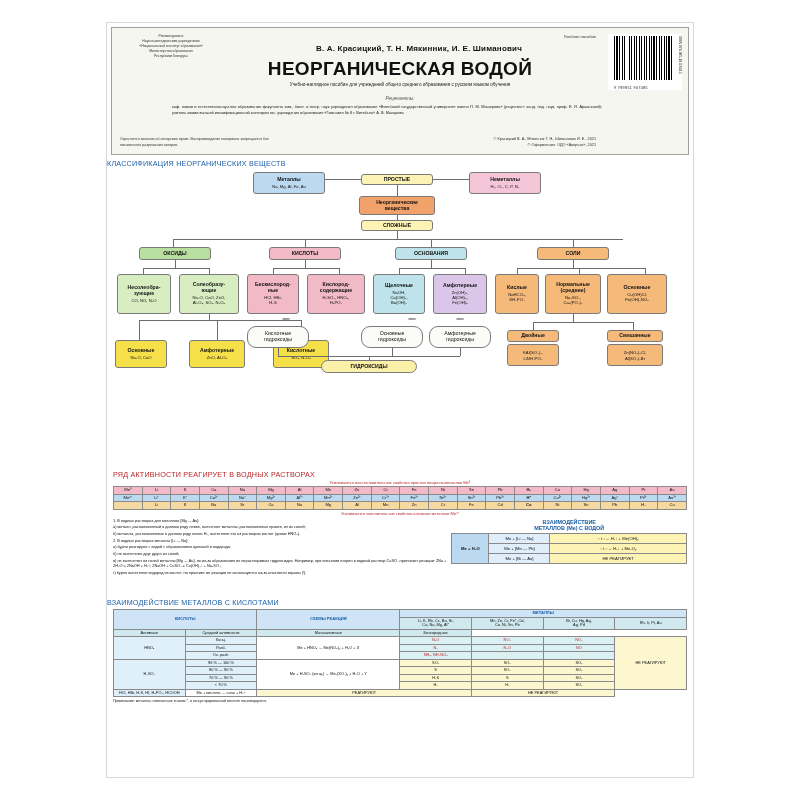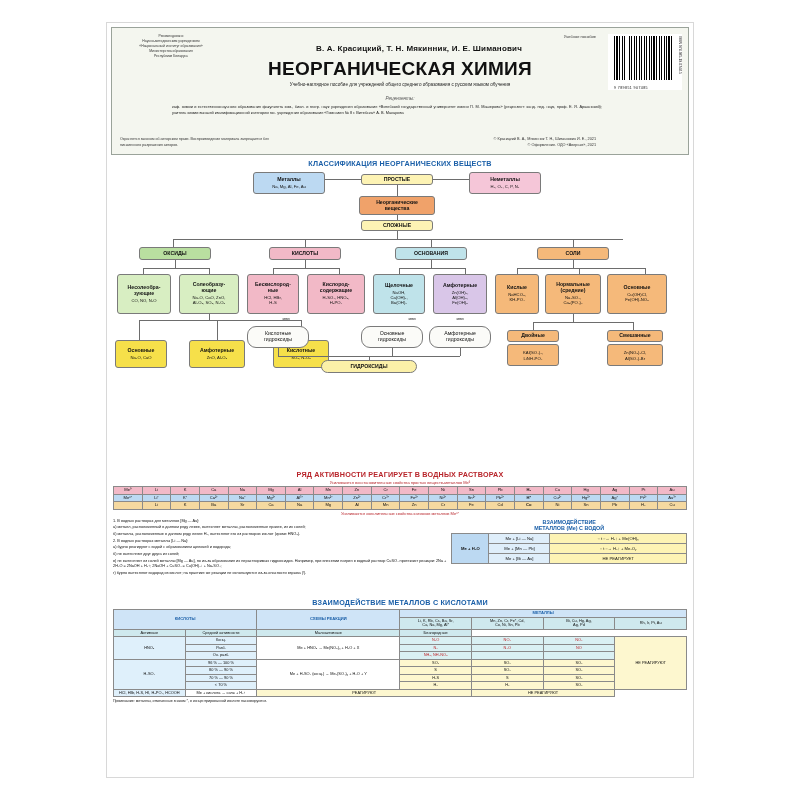--- a/index.html
+++ b/index.html
@@ -18,21 +18,21 @@
   .hdr-rec-body{position:absolute;left:60px;right:86px;top:76px;font-size:3.9px;line-height:1.55;color:#222;text-align:justify;}
   .hdr-copy-left{position:absolute;left:8px;bottom:6px;width:170px;font-size:3.6px;line-height:1.5;color:#333;}
   .hdr-copy-right{position:absolute;right:92px;bottom:6px;width:200px;text-align:right;font-size:3.8px;line-height:1.6;color:#333;}
   .barcode{position:absolute;right:6px;top:6px;width:74px;height:56px;background:#fff;border:0;}
   .barcode .bars{position:absolute;left:6px;top:2px;right:10px;bottom:10px;
     background:repeating-linear-gradient(to right,#000 0 1px,#fff 1px 2px,#000 2px 3.5px,#fff 3.5px 5px,#000 5px 5.8px,#fff 5.8px 7.5px);}
   .barcode .num{position:absolute;left:6px;bottom:0;font-size:3.6px;letter-spacing:.4px;}
   .barcode .side{position:absolute;right:0;top:2px;bottom:8px;width:8px;writing-mode:vertical-rl;font-size:3.4px;}
 
   
-  .sec-title{text-align:center;font-size:7.2px;font-weight:bold;color:#1a5fa8;letter-spacing:.2px;}
+  .sec-title{font-size:7.2px;font-weight:normal;color:#1a5fa8;letter-spacing:.2px;}
   .sec-title.red{color:#b8242a;}
 
   
   .flow{position:relative;height:300px;margin:0 6px;}
   .node{position:absolute;box-sizing:border-box;border:1px solid #7a7a7a;border-radius:3px;text-align:center;display:flex;flex-direction:column;align-items:center;justify-content:center;padding:1px 2px;}
   .node .t{font-size:5.2px;font-weight:bold;line-height:1.15;}
   .node .f{font-size:4.2px;line-height:1.25;margin-top:1px;color:#111;}
   .ln{position:absolute;background:#6d6d6d;}
   .lnh{height:1px;}
   .lnv{width:1px;}
@@ -90,21 +90,21 @@
 </head>
 <body>
 
 <div class="page">
   <div class="sheet">
 
     <div class="header">
       <div class="hdr-left">Рекомендовано<br>Научно-методическим учреждением<br>«Национальный институт образования»<br>Министерства образования<br>Республики Беларусь</div>
       <div class="hdr-ucheb">Учебное пособие</div>
       <div class="hdr-authors">В. А. Красицкий, Т. Н. Мякинник, И. Е. Шиманович</div>
-      <div class="hdr-title">НЕОРГАНИЧЕСКАЯ ХИМИЯ</div>
+      <div class="hdr-title">НЕОРГАНИЧЕСКАЯ ВОДОЙ</div>
       <div class="hdr-sub">Учебно-наглядное пособие для учреждений общего среднего образования с русским языком обучения</div>
       <div class="hdr-rec">Рецензенты:</div>
       <div class="hdr-rec-body">каф. химии и естественнонаучного образования факультета хим., биол. и геогр. наук учреждения образования «Витебский государственный университет имени П. М. Машерова» (рецензент: канд. пед. наук, проф. Е. Я. Аршанский); учитель химии высшей квалификационной категории гос. учреждения образования «Гимназия № 8 г. Витебска» А. В. Макарова</div>
       <div class="hdr-copy-left">Охраняется законом об авторском праве. Воспроизведение материала запрещается без письменного разрешения авторов.</div>
       <div class="hdr-copy-right">© Красицкий В. А., Мякинник Т. Н., Шиманович И. Е., 2021<br>© Оформление. ОДО «Аверсэв», 2021</div>
       <div class="barcode">
         <div class="bars"></div>
         <div class="num">9 789851 907485</div>
         <div class="side">ISBN 978-985-19-0748-5</div>
       </div>

